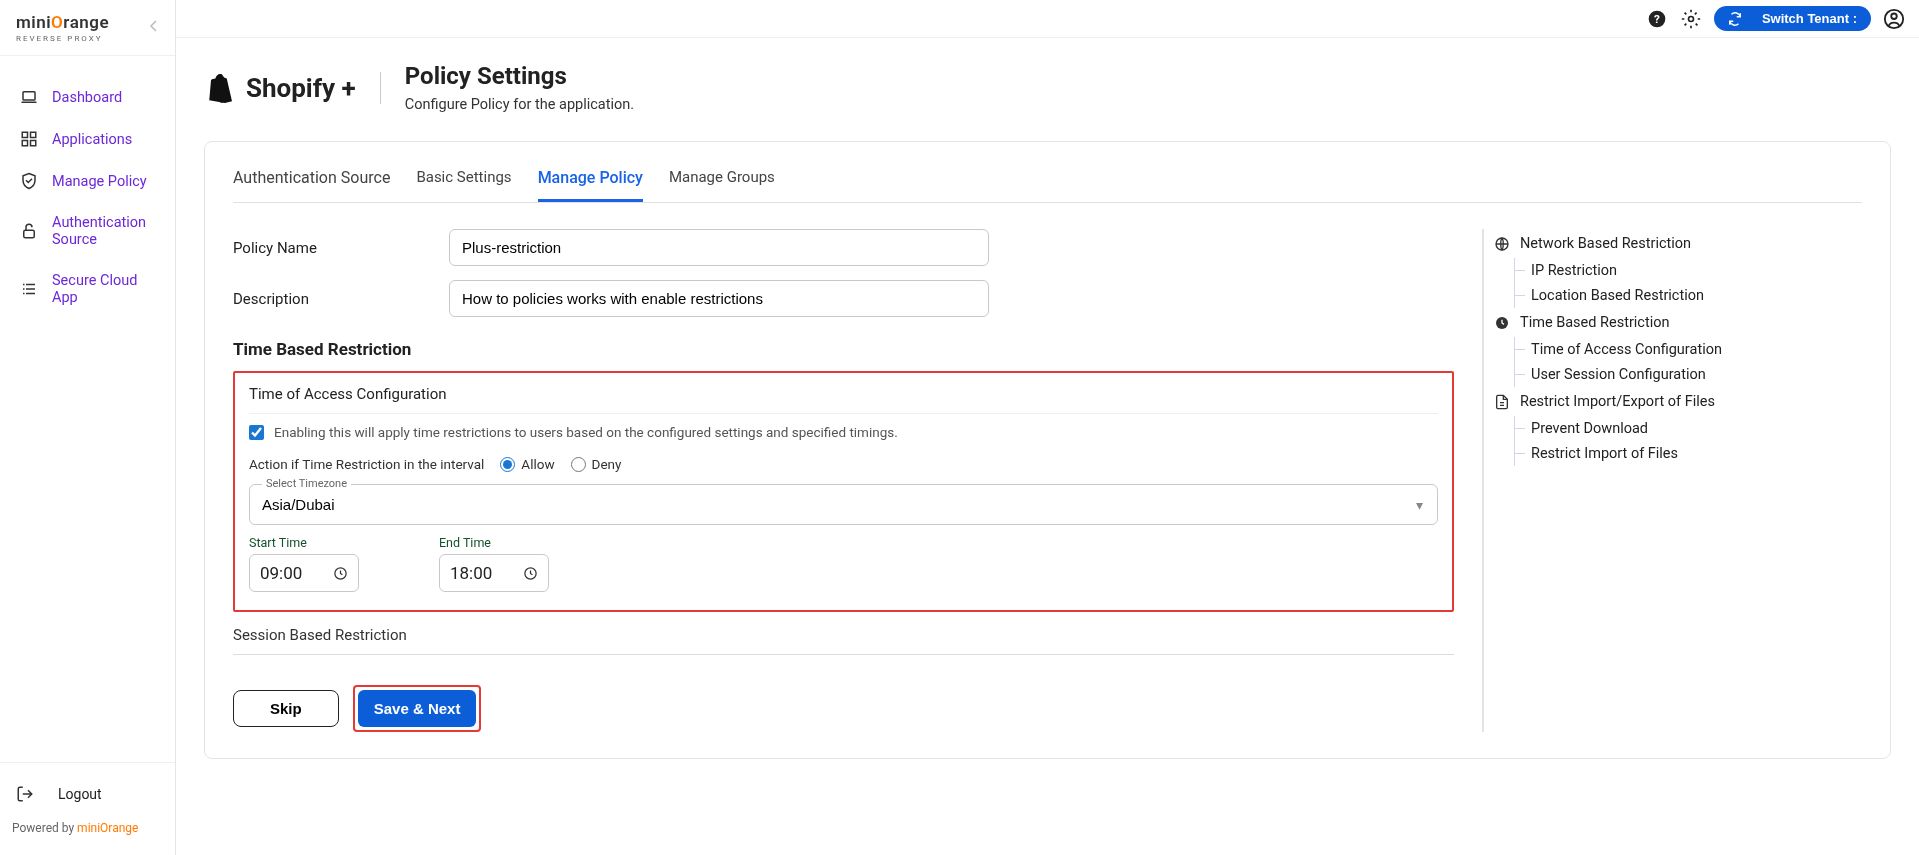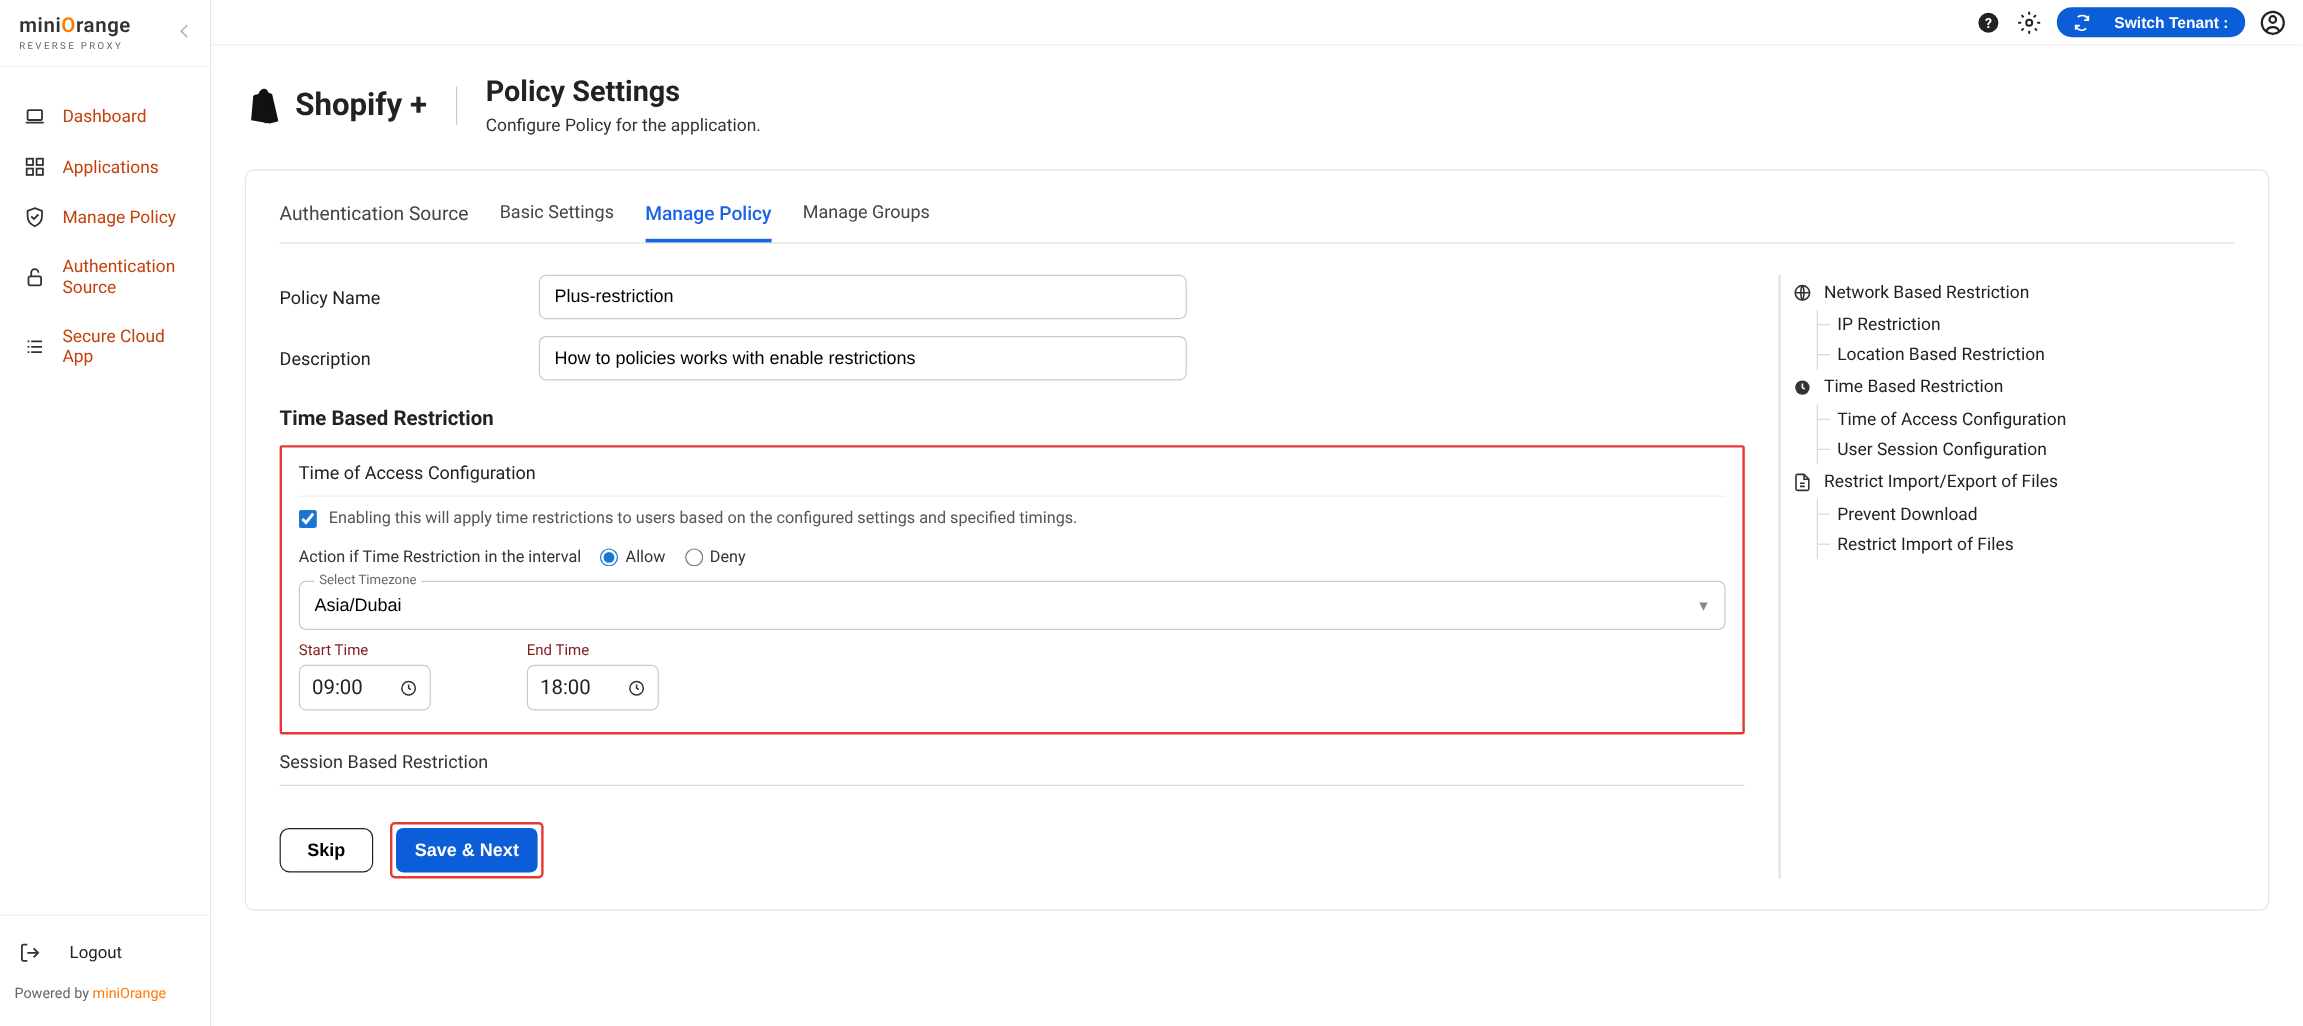--- a/index.html
+++ b/index.html
@@ -10,21 +10,21 @@
 
 .sidebar { width: 176px; border-right: 1px solid #e5e5e5; display: flex; flex-direction: column; }
 .sidebar-top { padding: 12px 16px; border-bottom: 1px solid #f0f0f0; display: flex; align-items: center; justify-content: space-between; }
 .logo { display: flex; flex-direction: column; align-items: flex-start; }
 .logo-main { font-size: 17px; font-weight: 600; color: #333; letter-spacing: 0.5px; }
 .logo-main .orange { color: #ff7a00; }
 .logo-sub { font-size: 8px; letter-spacing: 2px; color: #666; margin-top: 2px; }
 .collapse-btn { color: #bbb; cursor: pointer; }
 
 .sidebar-nav { flex: 1; padding: 20px 0; }
-.nav-item { display: flex; align-items: center; gap: 14px; padding: 12px 20px; cursor: pointer; color: #c2410c; }
+.nav-item { display: flex; align-items: center; gap: 14px; padding: 12px 20px; cursor: pointer; color: #6d28d9; }
 .nav-icon { width: 18px; height: 18px; display: flex; align-items: center; justify-content: center; flex-shrink: 0; }
 .nav-label { font-size: 14.5px; }
 
 .sidebar-footer { padding: 12px 0; border-top: 1px solid #eee; }
 .logout-item { display: flex; align-items: center; gap: 24px; padding: 10px 16px; cursor: pointer; }
 .powered { padding: 8px 12px; font-size: 12px; color: #666; }
 .powered a { color: #ff7a00; text-decoration: none; }
 
 
 .main { flex: 1; display: flex; flex-direction: column; }
@@ -66,27 +66,27 @@
 .radio-opt { display: flex; align-items: center; gap: 6px; }
 .radio-opt input[type=radio] { width: 15px; height: 15px; accent-color: #1976d2; }
 
 .tz-wrap { position: relative; border: 1px solid #c9c9c9; border-radius: 6px; }
 .tz-label { position: absolute; top: -8px; left: 12px; background: #fff; padding: 0 4px; font-size: 11px; color: #666; }
 .tz-select { width: 100%; border: none; padding: 11px 12px; font-size: 15px; background: transparent; appearance: none; border-radius: 6px; }
 .tz-caret { position: absolute; right: 14px; top: 50%; transform: translateY(-50%); color: #888; pointer-events: none; }
 
 .time-row { display: flex; gap: 80px; margin-top: 10px; }
 .time-group { display: flex; flex-direction: column; gap: 4px; }
-.time-label { font-size: 12.5px; color: #7f1d1d; }
+.time-label { font-size: 12.5px; color: #14532d; }
 .time-input { border: 1px solid #c9c9c9; border-radius: 6px; padding: 8px 10px; font-size: 17px; display: flex; align-items: center; gap: 10px; width: 110px; justify-content: space-between; }
 
 .section-sub { font-size: 15px; color: #333; margin-top: 14px; padding-bottom: 10px; border-bottom: 1px solid #ddd; }
 
 .actions { display: flex; gap: 14px; margin-top: 30px; align-items: center; }
-.btn-skip { border: 1.5px solid #222; background: #fff; border-radius: 8px; padding: 9px 22px; font-size: 15px; font-weight: 600; cursor: pointer; }
+.btn-skip { border: 1.5px solid #222; background: #fff; border-radius: 8px; padding: 9px 36px; font-size: 15px; font-weight: 600; cursor: pointer; }
 .btn-save-wrap { border: 2px solid #e53935; border-radius: 4px; padding: 3px; }
 .btn-save { background: #0b5ed7; color: #fff; border: none; border-radius: 6px; padding: 10px 16px; font-size: 15px; font-weight: 700; cursor: pointer; }
 
 
 .tree { padding-left: 10px; }
 .tree-item { display: flex; align-items: center; gap: 10px; padding: 6px 0; font-size: 14.5px; }
 .tree-sub { margin-left: 20px; border-left: 1px solid #cfd8e3; padding-left: 0; }
 .tree-sub .tree-leaf { position: relative; padding: 4px 0 4px 16px; font-size: 14.5px; }
 .tree-sub .tree-leaf::before { content: ""; position: absolute; left: 0; top: 12px; width: 10px; height: 1px; background: #cfd8e3; }
 .tree-icon { width: 16px; height: 16px; display: flex; align-items: center; justify-content: center; flex-shrink: 0; }

